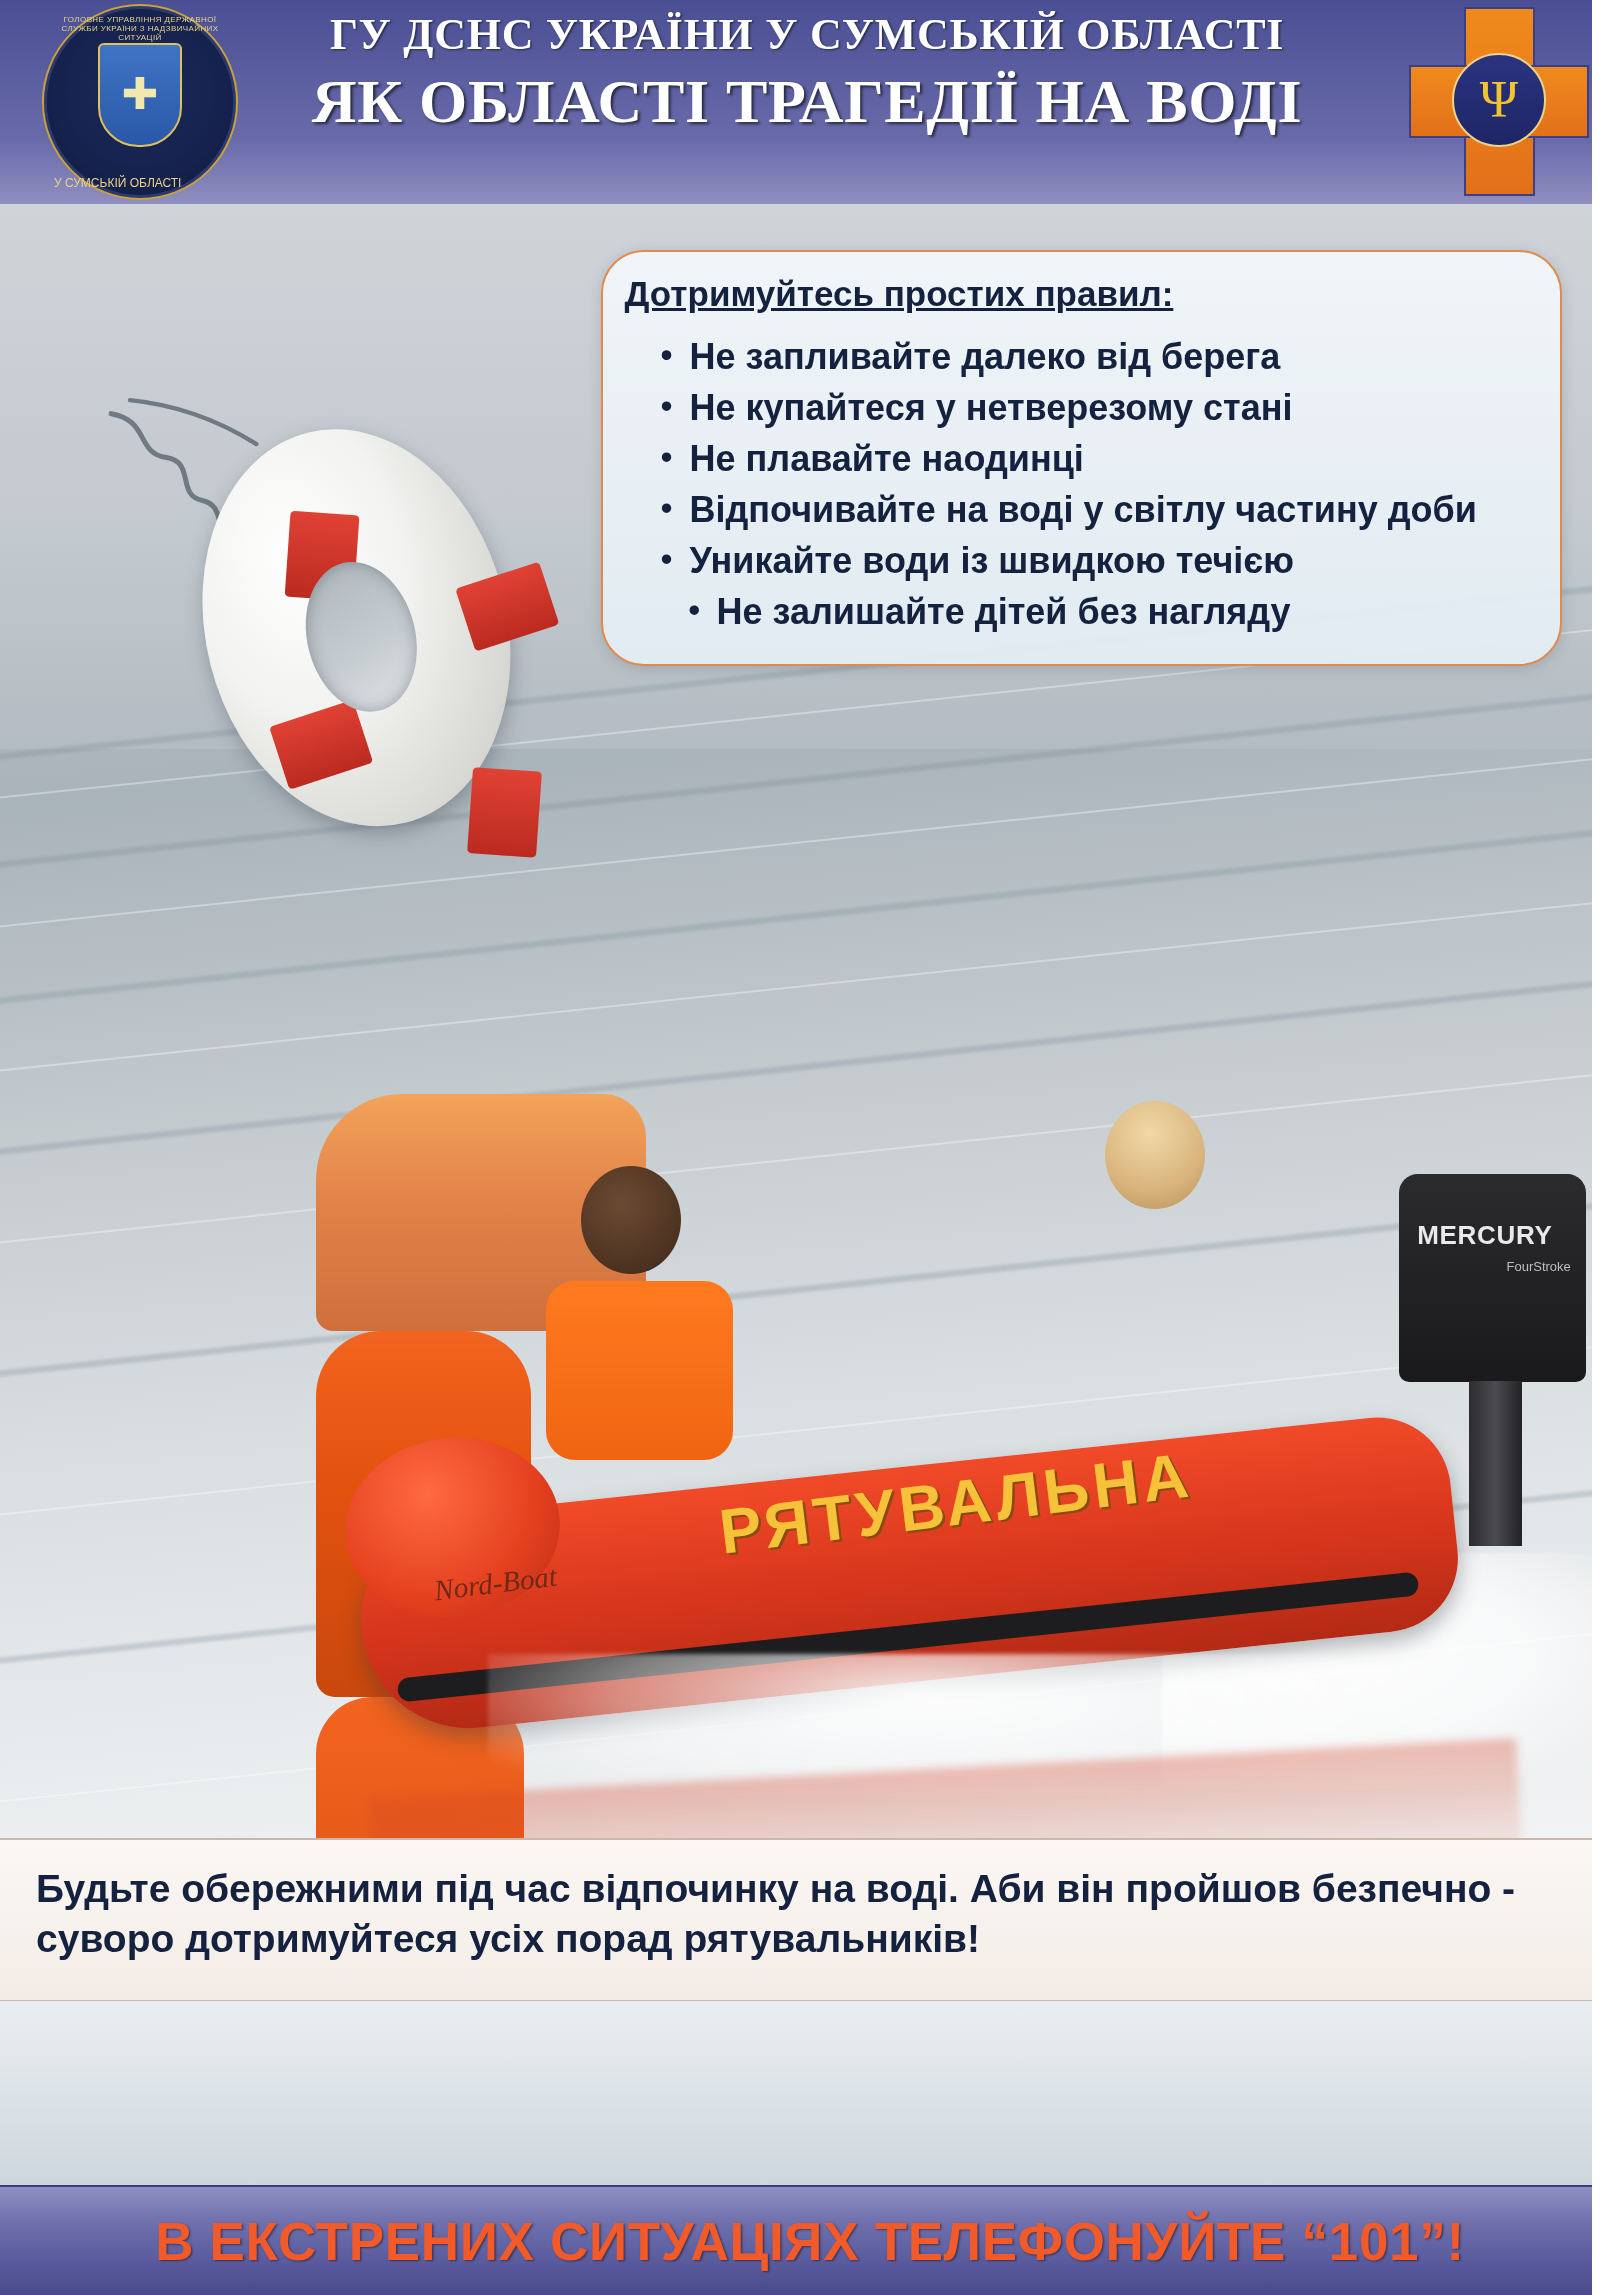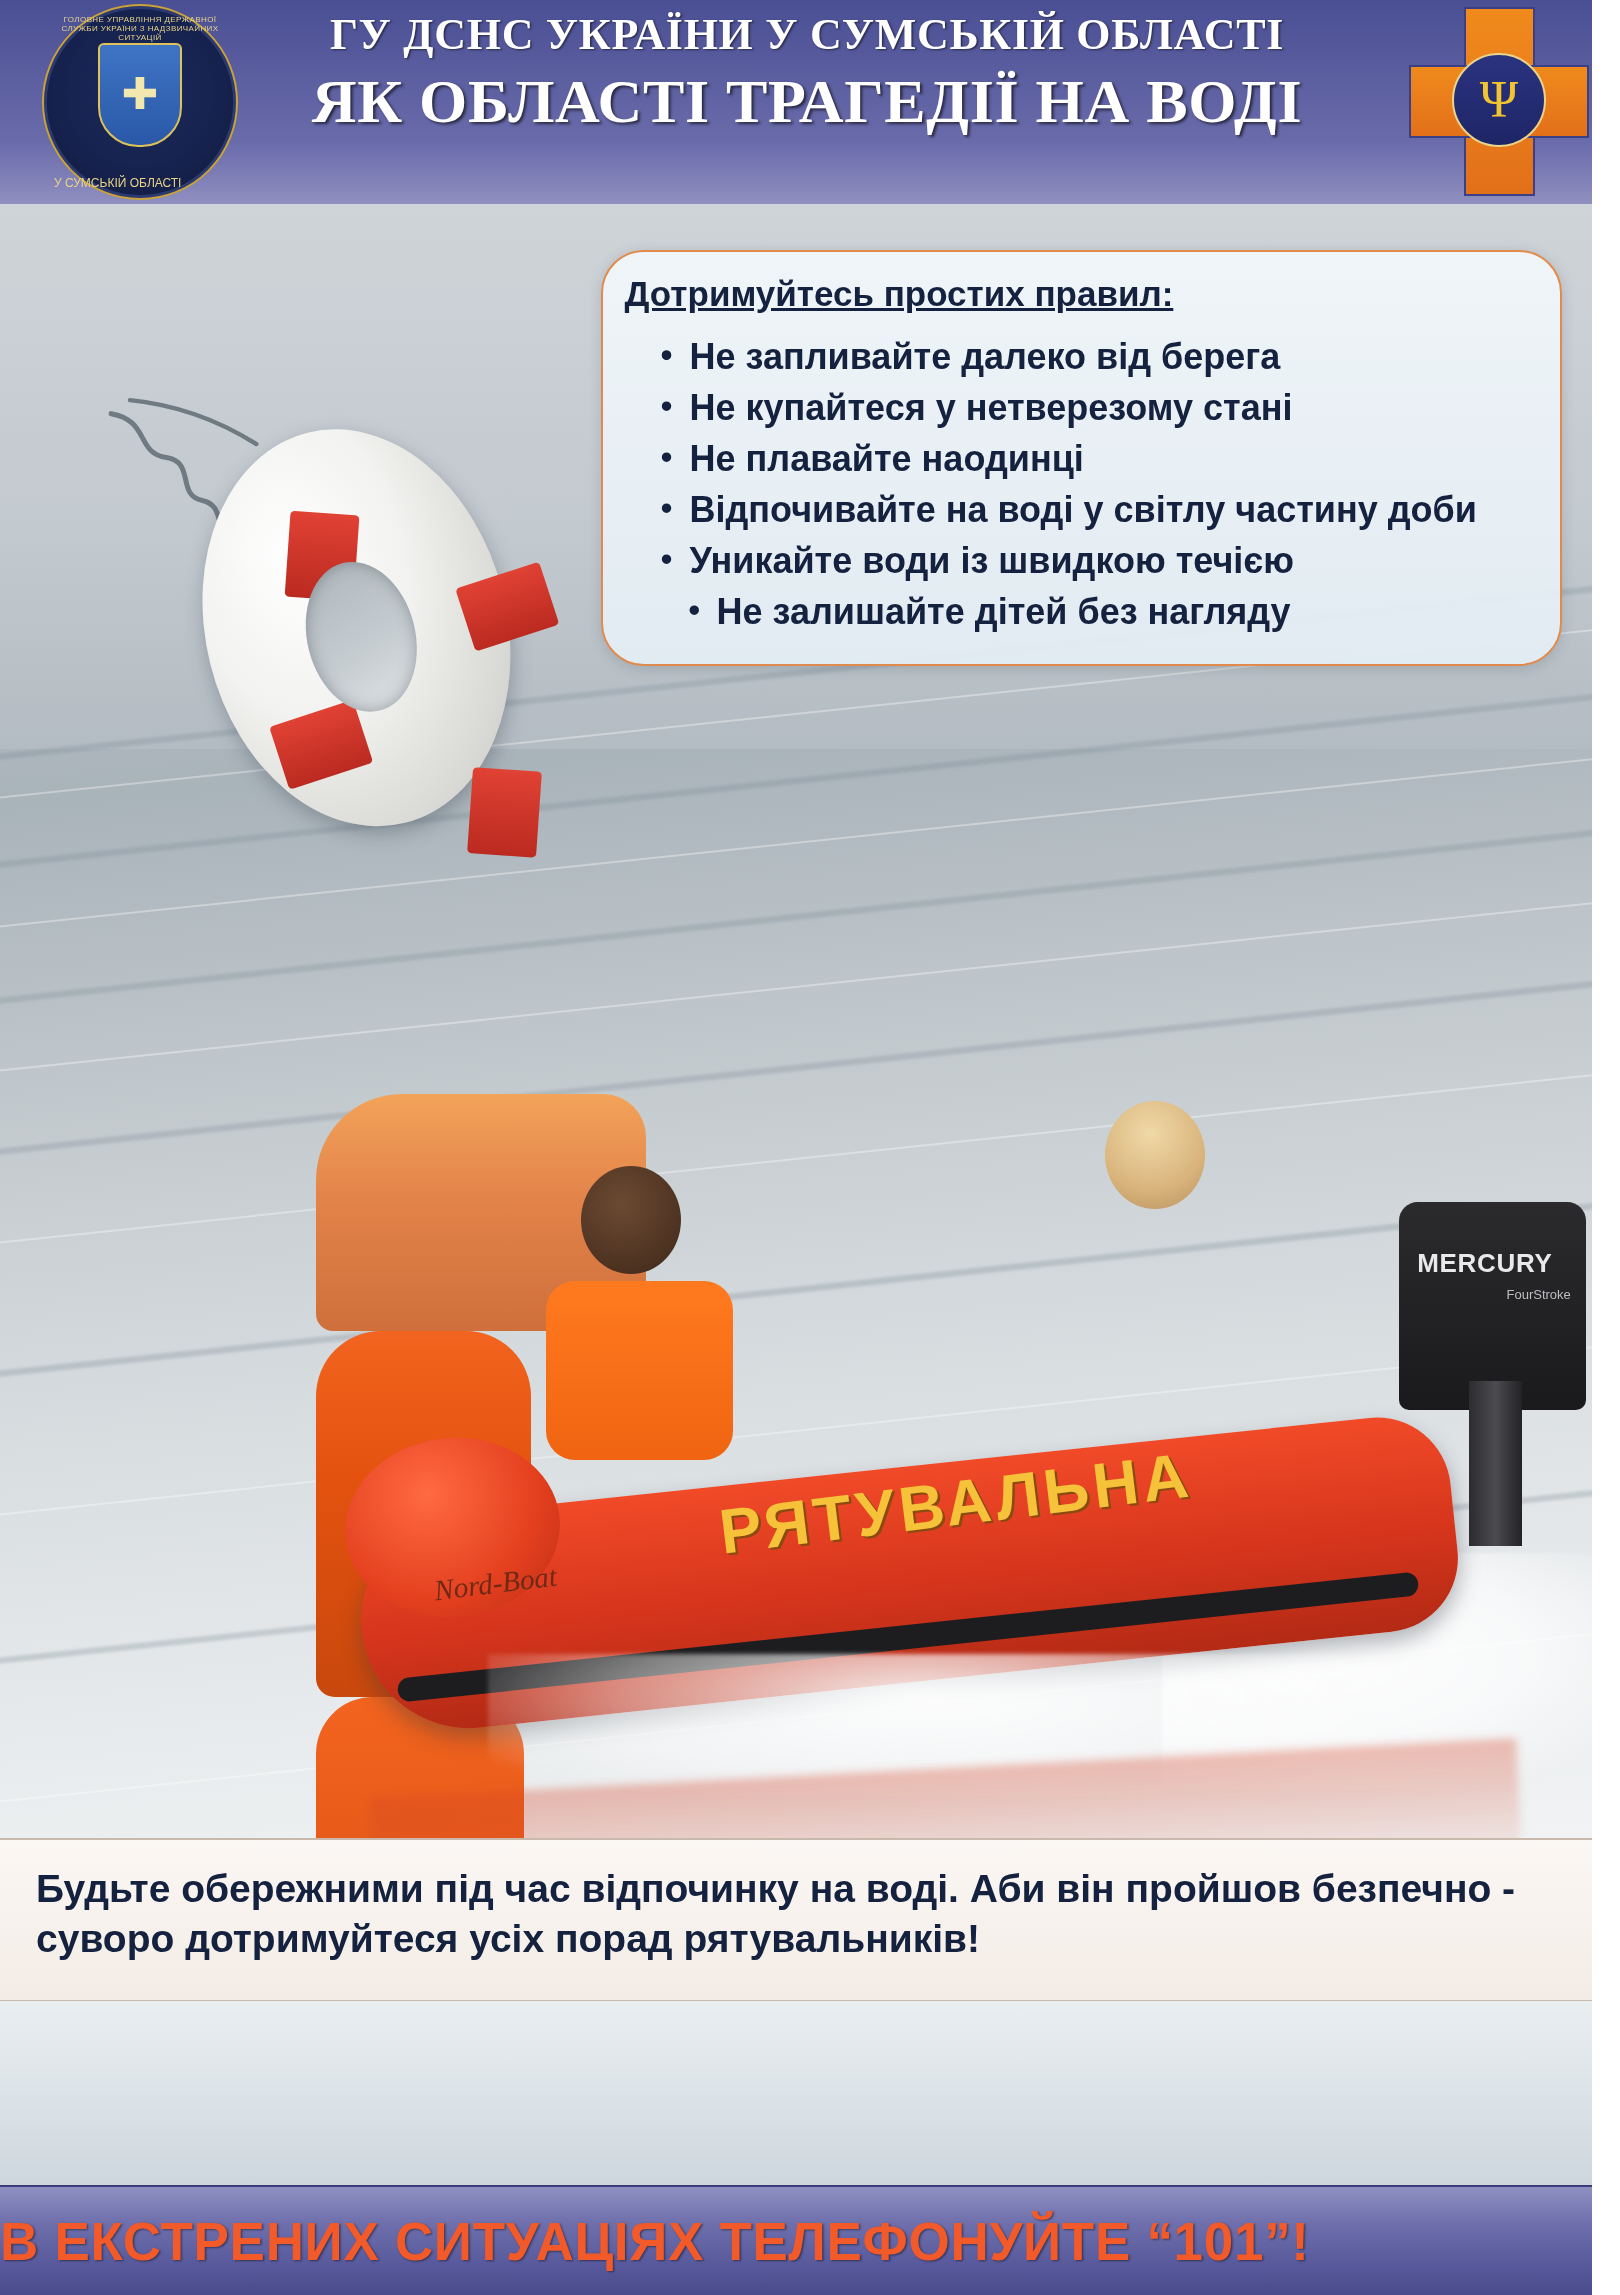--- a/index.html
+++ b/index.html
@@ -322,21 +322,21 @@
   .tube-front {
     position: absolute;
     left: 29px; top: 344px;
     width: 215px; height: 179px;
     border-radius: 50%;
     background: radial-gradient(ellipse at 40% 30%, #ff6a42 0%, #e4401f 60%, #bb2c14 100%);
     transform: rotate(-6deg);
   }
   .motor {
     position: absolute;
-    right: 21.5px; top: 108px;
+    right: 21.5px; top: 80px;
     width: 187px; height: 208px;
     background: linear-gradient(180deg, #2b2b2e 0%, #1a1a1c 100%);
     border-radius: 18.7px 18.7px 10px 10px;
   }
   .motor-label {
     position: absolute;
     left: 18.7px; top: 46px;
     font-size: 26px;
     font-weight: bold;
     color: #e9e9ec;
@@ -447,21 +447,21 @@
   
   .footer {
     position: absolute;
     left: 0; bottom: 0;
     width: 1620px;
     height: 108px;
     background: linear-gradient(180deg, #8f90c2 0%, #6d6eab 35%, #57589b 75%, #4a4b8d 100%);
     border-top: 2.2px solid #3a3b78;
     display: flex;
     align-items: center;
-    justify-content: flex-start;
+    justify-content: center;
   }
   .footer-text {
     font-size: 53px;
     font-weight: bold;
     color: #f25a2a;
     letter-spacing: 0.7px;
     text-shadow: 1.4px 1.4px 2.2px rgba(0,0,0,0.45);
     white-space: nowrap;
   }
 </style>

